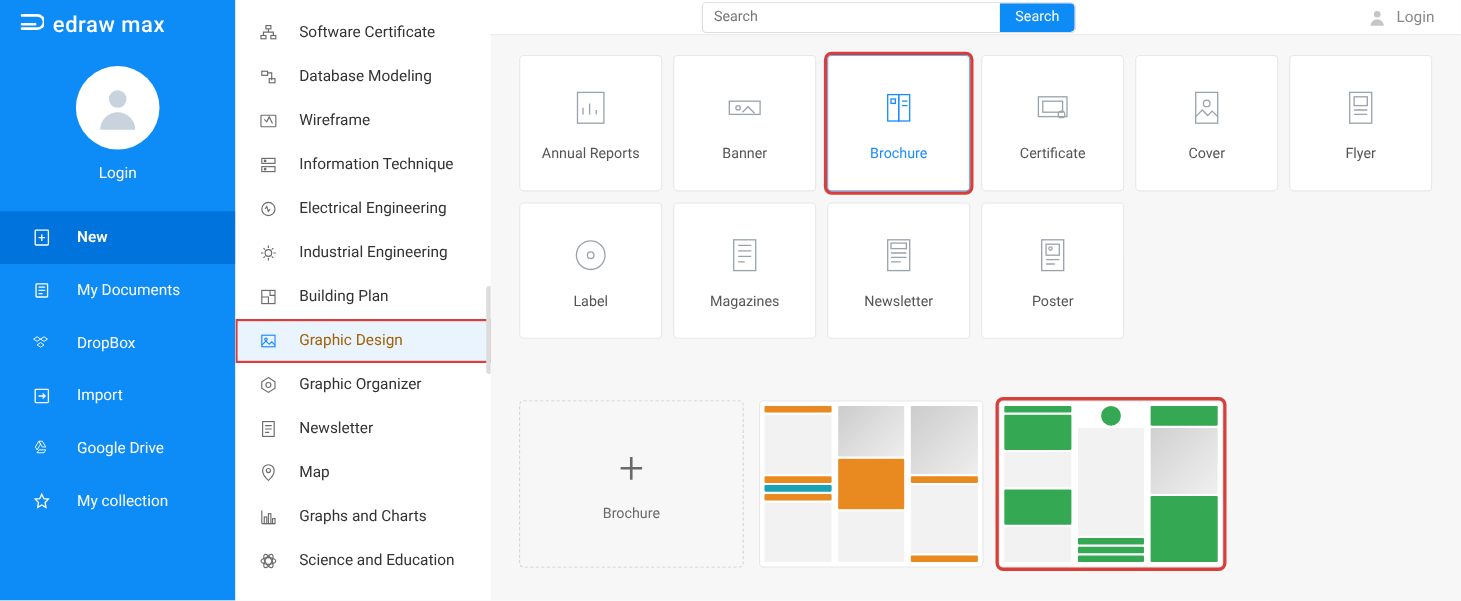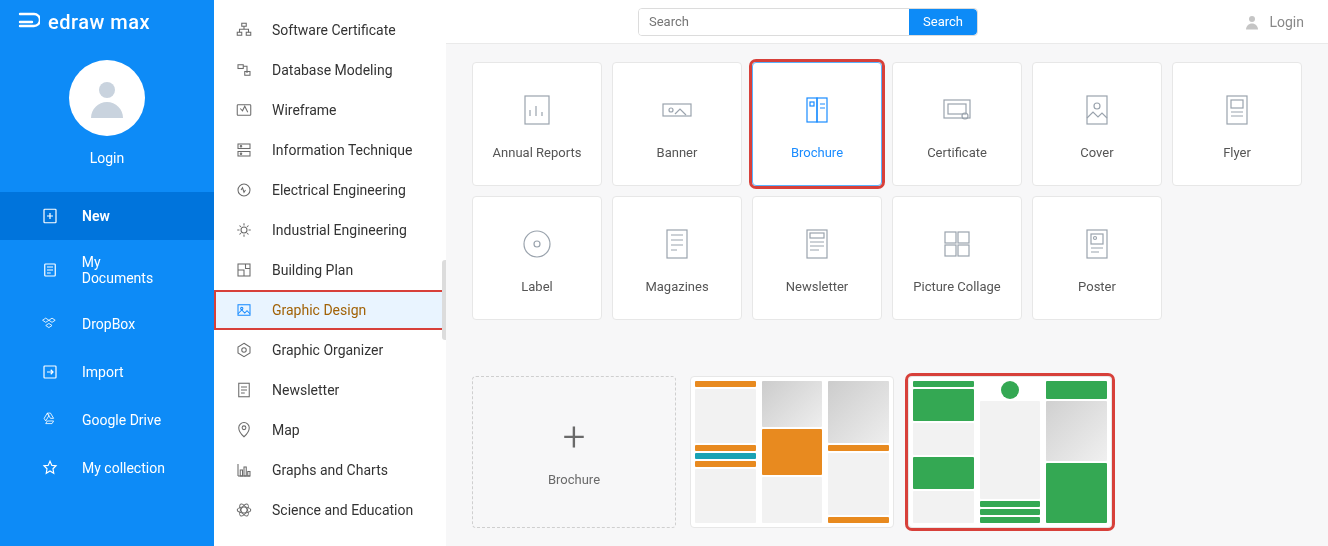--- a/index.html
+++ b/index.html
@@ -6,34 +6,34 @@
 body{background:#fafafa;overflow:hidden}
 .app{display:flex;width:1328px;height:546px;position:relative}
 .sidebar{width:214px;background:#0d8bf7;color:#fff;display:flex;flex-direction:column;flex-shrink:0}
 .logo{display:flex;padding:10px 16px;font-size:20px;font-weight:500;letter-spacing:.5px}
 .logo-icon{width:24px;height:24px;margin-right:8px;display:inline-flex;align-items:center;justify-content:center}
 .avatar-wrap{display:flex;flex-direction:column;align-items:center;padding:16px 0 8px}
 .avatar{width:76px;height:76px;border-radius:50%;background:#fff;display:flex;align-items:center;justify-content:center}
 .avatar svg{width:48px;height:48px;fill:#c9d3de}
 .login-label{margin-top:14px;font-size:14px}
 .side-nav{margin-top:18px;display:flex;flex-direction:column}
-.side-item{display:flex;align-items:center;padding:14px 40px;font-size:14px;cursor:pointer}
+.side-item{display:flex;align-items:center;padding:14px 28px;font-size:14px;cursor:pointer}
 .side-item.active{background:#0074dc;font-weight:600}
 .side-icon{width:20px;height:20px;margin-right:22px;display:inline-flex;align-items:center;justify-content:center}
 .side-icon svg{width:18px;height:18px;stroke:#fff;fill:none;stroke-width:1.6}
 .catlist{width:232px;background:#fff;flex-shrink:0;padding-top:10px;overflow:hidden;position:relative}
 .catlist::after{content:"";position:absolute;right:-2px;top:260px;width:6px;height:80px;background:#dcdcdc;border-radius:3px}
 .cat-item{display:flex;align-items:center;padding:10px 20px;font-size:14px;color:#333;cursor:pointer}
 .cat-item.sel{color:#a16207;background:#e9f4ff}
 .cat-item.hl{outline:2px solid #d7403a;outline-offset:-2px}
 .cat-icon{width:20px;height:20px;margin-right:18px;display:inline-flex;align-items:center;justify-content:center}
 .cat-icon svg{width:18px;height:18px;stroke:#6b6b6b;fill:none;stroke-width:1.4}
 .cat-item.sel .cat-icon svg{stroke:#1a8cff}
 .main{flex:1;display:flex;flex-direction:column;background:#f7f7f8}
-.topbar{height:44px;background:#fff;border-bottom:1px solid #eaeaea;display:flex;align-items:center;padding:0 24px;position:relative}
+.topbar{height:32px;background:#fff;border-bottom:1px solid #eaeaea;display:flex;align-items:center;padding:0 24px;position:relative}
 .searchbox{margin-left:168px;display:flex;align-items:center;border:1px solid #dcdcdc;border-radius:4px;height:28px;width:340px;overflow:hidden}
 .searchbox input{border:0;outline:0;padding:0 10px;font-size:13px;flex:1;height:100%}
 .searchbtn{background:#0d8bf7;color:#fff;border:0;height:100%;padding:0 14px;font-size:13px;cursor:pointer;border-radius:0 4px 4px 0}
 .loginlink{position:absolute;right:24px;display:flex;align-items:center;color:#888;font-size:14px;cursor:pointer}
 .loginlink svg{width:18px;height:18px;fill:#c5c5c5;margin-right:8px}
 .content{flex:1;padding:18px 26px;overflow:hidden}
 .tile-grid{display:grid;grid-template-columns:repeat(6,130px);gap:10px}
 .tile{background:#fff;border:1px solid #e7e7e7;border-radius:4px;height:124px;display:flex;flex-direction:column;align-items:center;justify-content:center;cursor:pointer}
 .tile.sel{border-color:#5ab3ff;outline:3px solid #d7403a;outline-offset:0}
 .tile.sel .tile-label{color:#1a8cff}
@@ -369,31 +369,20 @@
                 <rect x="10" y="6" width="20" height="28"></rect>
                 <rect x="13" y="9" width="14" height="5"></rect>
                 <path d="M13 18h14M13 22h14M13 26h9"></path>
               </svg>
             </div>
             <div class="tile-label">Newsletter</div>
           </div>
         <div class="tile">
             <div class="tile-ic">
               <svg viewBox="0 0 40 40">
-                <rect x="8" y="8" width="11" height="11"></rect>
-                <rect x="21" y="8" width="11" height="11"></rect>
-                <rect x="8" y="21" width="11" height="11"></rect>
-                <rect x="21" y="21" width="11" height="11"></rect>
-              </svg>
-            </div>
-            <div class="tile-label">Picture Collage</div>
-          </div>
-        <div class="tile">
-            <div class="tile-ic">
-              <svg viewBox="0 0 40 40">
                 <rect x="10" y="6" width="20" height="28"></rect>
                 <rect x="14" y="10" width="12" height="10"></rect>
                 <circle cx="18" cy="14" r="1.5"></circle>
                 <path d="M14 24h12M14 28h8"></path>
               </svg>
             </div>
             <div class="tile-label">Poster</div>
           </div>
       </div>
 

